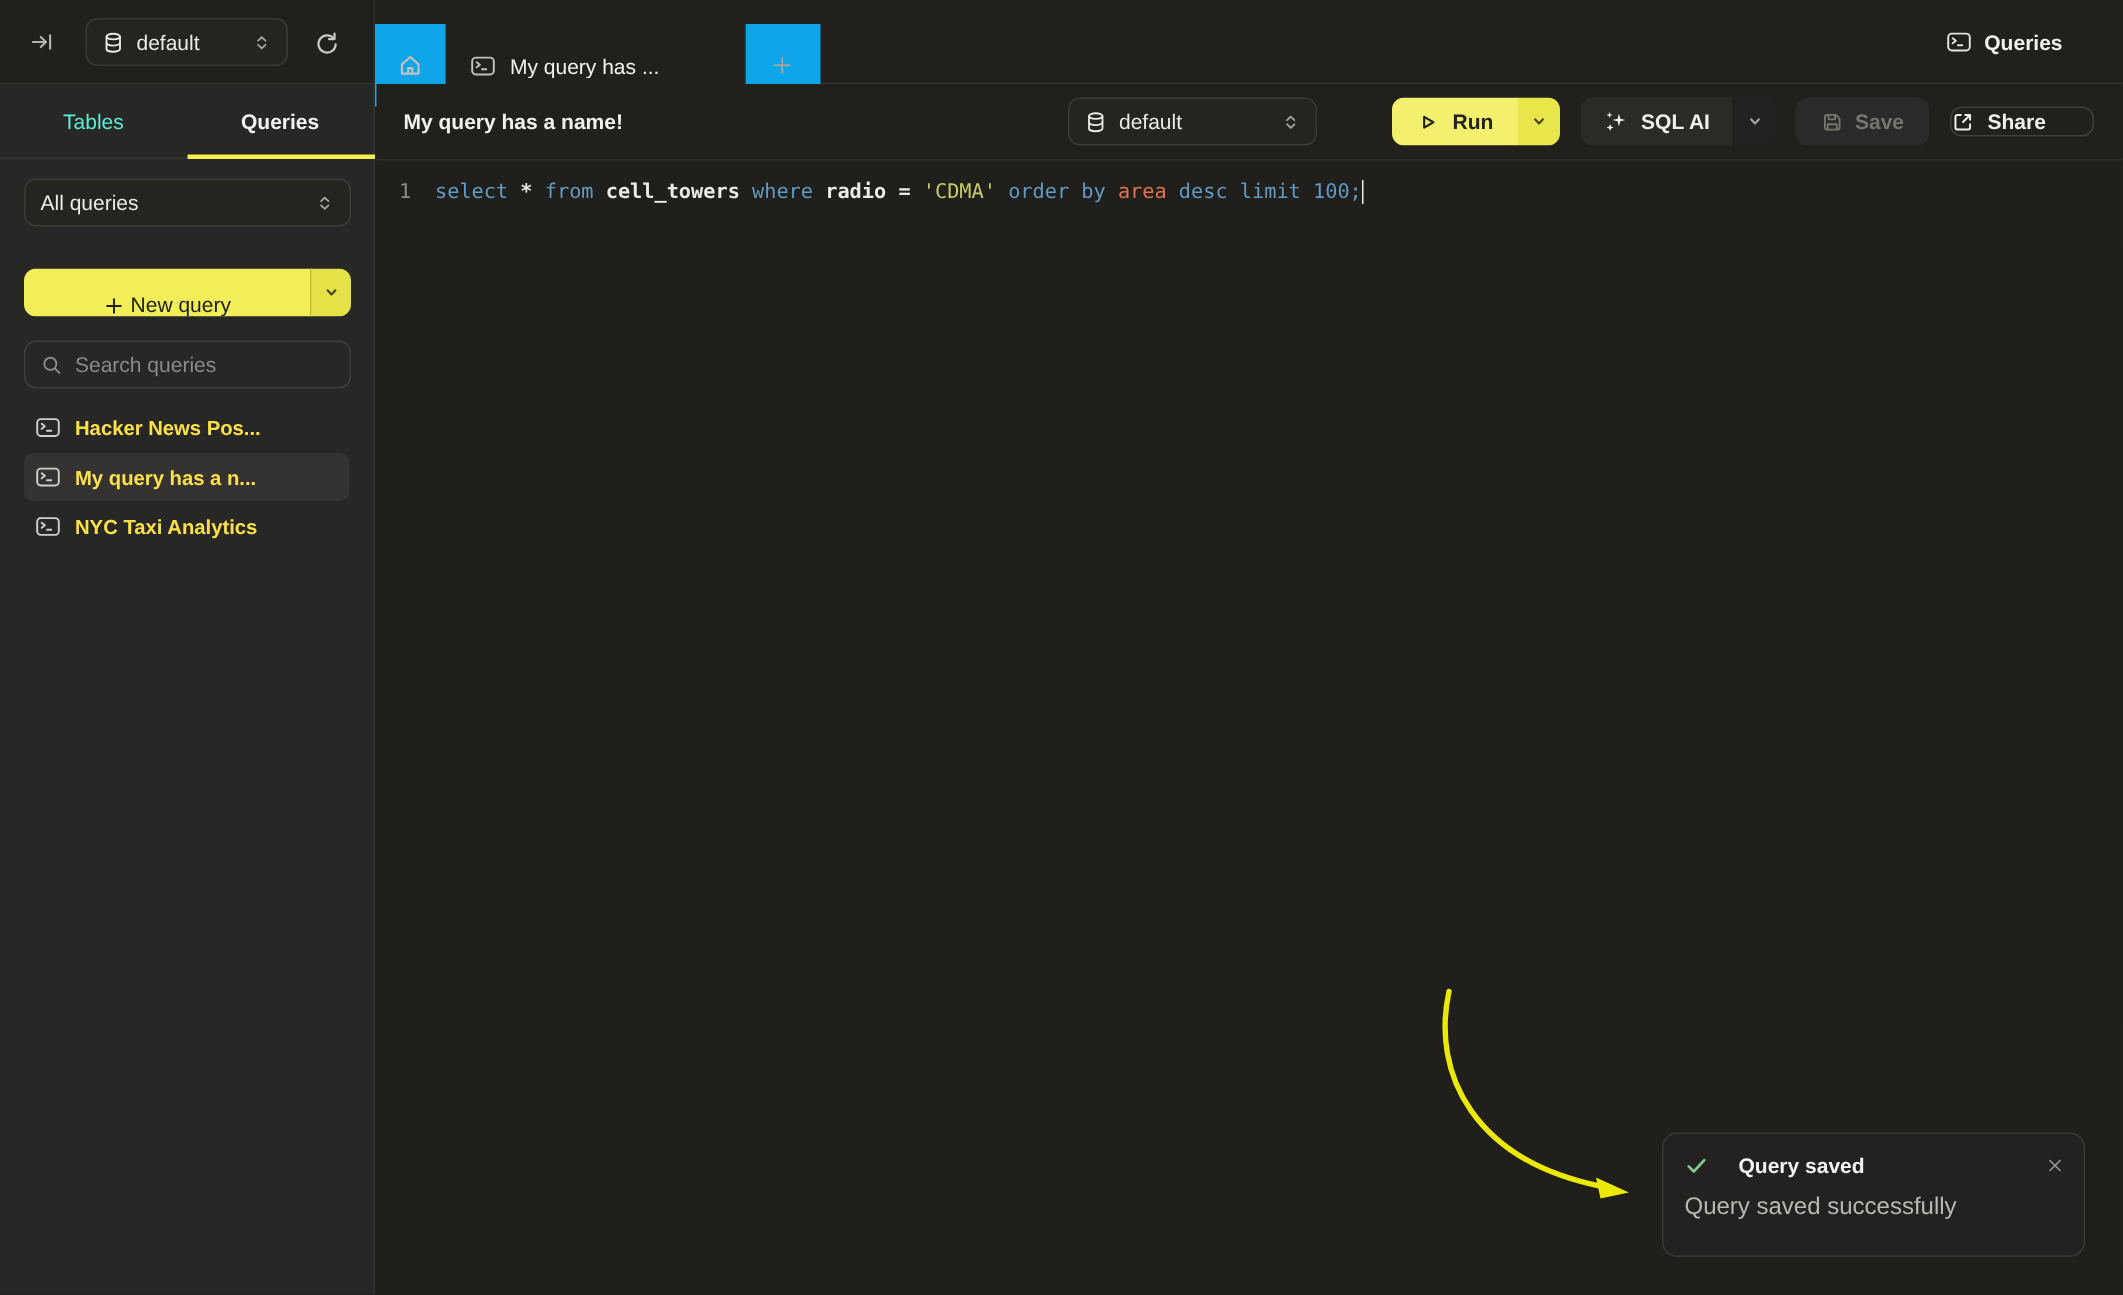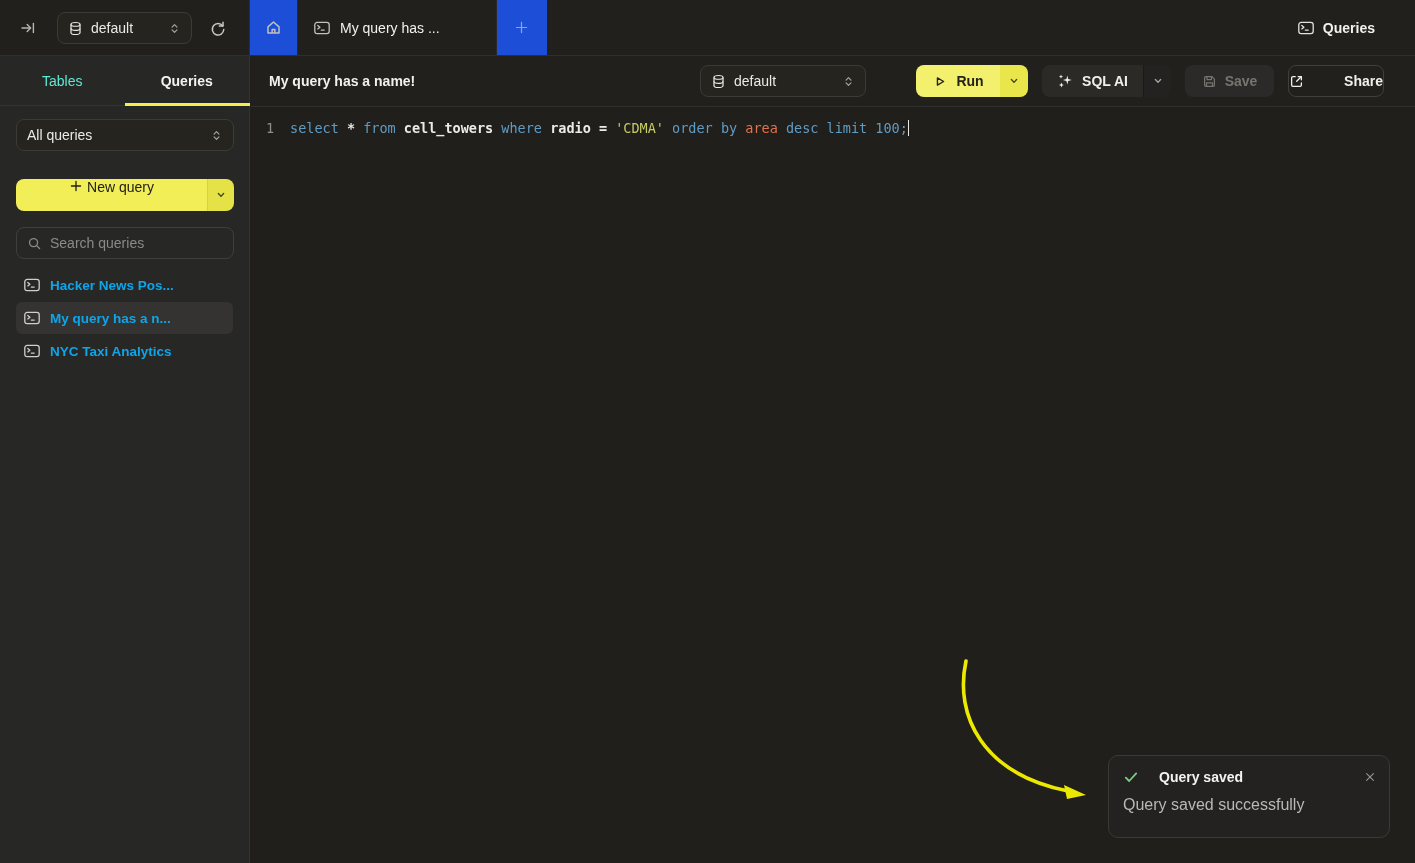--- a/index.html
+++ b/index.html
@@ -20,22 +20,22 @@
   .collapse-btn { position:absolute; left:16px; top:16px; width:24px; height:24px;
                   color:#b6b5b1; display:flex; align-items:center; justify-content:center;
                   border-radius:6px; cursor:pointer; }
   .select { display:flex; align-items:center; gap:8px; height:32px; padding:0 10px;
             background:#25241f; border:1px solid #3b3a36; border-radius:8px;
             color:#eceae6; cursor:pointer; }
   .select .grow { flex:1; }
   .tb-db-select { position:absolute; left:57px; top:12px; width:135px; }
   .refresh-btn { position:absolute; left:205px; top:16px; width:24px; height:24px;
                  color:#c9c8c4; display:flex; align-items:center; justify-content:center; cursor:pointer; }
-  .tab-strip { position:absolute; left:250px; top:0; width:297px; height:55px;
-               background:#1d4ed8; display:flex; }
+  .tab-strip { position:absolute; left:250px; top:16px; width:297px; height:55px;
+               background:#0ea5e9; display:flex; }
   .home-btn { width:48px; height:55px; display:flex; align-items:center; justify-content:center;
               color:#c2c1bd; border-right:1px solid #2b2a27; cursor:pointer; }
   .active-tab { width:199px; height:55px; background:#21201d; display:flex; align-items:center;
                 gap:10px; padding:0 16px; border-right:1px solid #2b2a27; cursor:pointer; }
   .active-tab .icon { color:#c2c1bd; }
   .active-tab .tab-label { color:#f2f1ed; font-weight:500; white-space:nowrap; overflow:hidden; }
   .newtab-btn { width:49px; height:55px; display:flex; align-items:center; justify-content:center;
                 color:#a5a4a0; cursor:pointer; }
   .tb-queries { position:absolute; right:40px; top:0; height:55px; display:flex; align-items:center;
                 gap:9px; color:#f2f1ed; font-weight:600; cursor:pointer; }
@@ -48,57 +48,57 @@
   .side-tab { width:125px; display:flex; align-items:center; justify-content:center;
               color:#5eead4; font-weight:500; cursor:pointer; }
   .side-tab.active { color:#f4f3ef; font-weight:600; }
   .side-tab-underline { position:absolute; left:125px; bottom:-1px; width:125px; height:3px;
                         background:#f6ee4d; }
   .side-body { padding:13px 16px 0 16px; }
   .filter-select { width:218px; font-weight:500; }
   .new-query-btn { margin-top:28px; width:218px; height:32px; border-radius:8px; overflow:hidden;
                    display:flex; cursor:pointer; }
   .nq-main { flex:1; background:#f1ee58; color:#21201d; font-weight:500;
-             display:flex; align-items:flex-start; justify-content:center; gap:4px; }
+             display:flex; align-items:flex-end; justify-content:center; gap:4px; }
   .nq-chev { width:27px; background:#e5e248; color:#44431a; display:flex; align-items:center;
              justify-content:center; border-left:1px solid #d6d33e; }
   .search-box { margin-top:16px; width:218px; height:32px; border:1px solid #403f3c; border-radius:8px;
                 display:flex; align-items:center; gap:8px; padding:12px 10px; color:#8b8a86; }
   .search-box input { flex:1; background:transparent; border:none; outline:none;
                       color:#eceae6; font-family:inherit; font-size:14px; }
   .search-box input::placeholder { color:#8b8a86; }
   .query-list { margin-top:10px; display:flex; flex-direction:column; gap:1px; }
   .query-item { height:32px; display:flex; align-items:center; gap:10px; padding:0 8px;
-                border-radius:6px; color:#0ea5e9; font-weight:600; font-size:13.5px; cursor:pointer; }
+                border-radius:6px; color:#fde047; font-weight:600; font-size:13.5px; cursor:pointer; }
   .query-item .icon { color:#cfcec9; }
   .query-item.selected { background:#343331; }
 
   
   .main-header { position:absolute; left:251px; top:56px; width:1164px; height:51px;
                  background:#21201c; border-bottom:1px solid #312f2c;
-                 display:flex; align-items:center; padding:0 31px 0 18px; }
+                 display:flex; align-items:center; padding:0 19px 0 18px; }
   .main-title { font-weight:600; color:#f2f1ee; }
   .hdr-controls { margin-left:auto; display:flex; align-items:center; gap:14px; }
   .hdr-db-select { width:166px; }
   .split-btn { height:32px; border-radius:8px; overflow:hidden; display:flex; cursor:pointer; }
   .run-btn { width:112px;margin-left:36px; }
   .run-main { flex:1; background:#f3f06d; color:#23221e; font-weight:600;
               display:flex; align-items:center; justify-content:center; gap:9px; }
   .run-chev { width:28px; background:#e9e64b; color:#45441c;
               display:flex; align-items:center; justify-content:center; }
   .sqlai-btn { width:129px; background:#2b2a27; }
   .sqlai-main { flex:1; display:flex; align-items:center; justify-content:center; gap:9px;
                 color:#f0efeb; font-weight:600; }
   .sqlai-chev { width:28px; background:#232220; color:#a5a4a0; border-left:1px solid #1b1a18;
                 display:flex; align-items:center; justify-content:center; }
   .save-btn { width:89px; height:32px; border-radius:8px; background:#2b2a28; color:#76756f;
               font-weight:600; display:flex; align-items:center; justify-content:center; gap:8px;
               cursor:default; }
-  .share-btn { width:96px; height:32px; border-radius:8px; border:1px solid #413f3c; color:#f0efeb;
-               font-weight:600; display:flex; align-items:center; justify-content:space-between; gap:9px;
+  .share-btn { width:96px; height:20px; border-radius:8px; border:1px solid #413f3c; color:#f0efeb;
+               font-weight:600; display:flex; align-items:center; justify-content:flex-start; gap:9px;
                cursor:pointer; }
 
   
   .editor { position:absolute; left:251px; top:108px; width:1164px; height:755px; }
   .code-line { display:flex; align-items:center; height:22px; margin-top:9px;
                font-family:"DejaVu Sans Mono", monospace; font-size:13.5px; }
   .gutter { width:39px; padding-left:15px; color:#8f8e8a; }
   .code { white-space:pre; }
   .code .tok-b { font-weight:bold; }
   .caret { display:inline-block; width:1.5px; height:16px; background:#eceae6;

